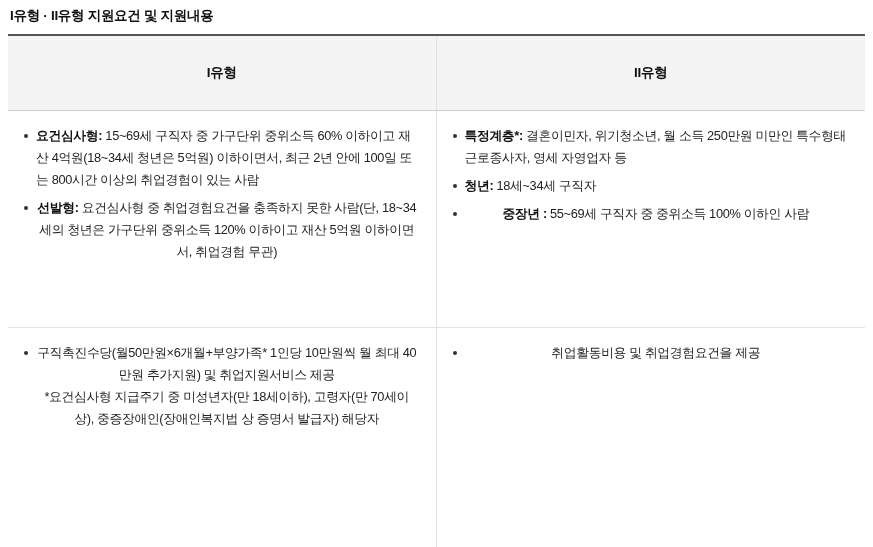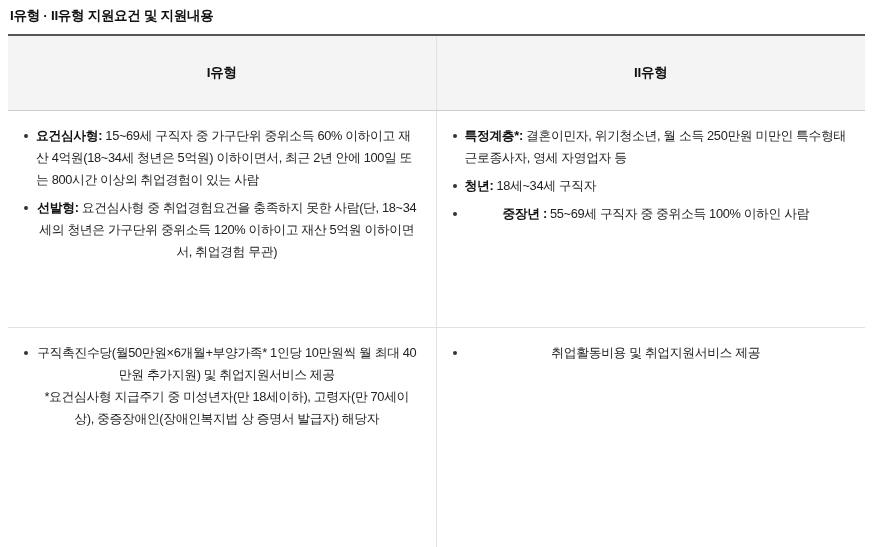--- a/index.html
+++ b/index.html
@@ -143,21 +143,21 @@
           <ul class="bullets">
             <li>
               <span class="txt">구직촉진수당(월50만원×6개월+부양가족* 1인당 10만원씩 월 최대 40만원 추가지원) 및 취업지원서비스 제공
 *요건심사형 지급주기 중 미성년자(만 18세이하), 고령자(만 70세이상), 중증장애인(장애인복지법 상 증명서 발급자) 해당자</span>
             </li>
           </ul>
         </td>
         <td>
           <ul class="bullets">
             <li>
-              <span class="txt">취업활동비용 및 취업지원서비스 제공</span>
+              <span class="txt">취업활동비용 및 취업경험요건을 제공</span>
             </li>
           </ul>
         </td>
       </tr>
 
     </tbody>
   </table>
 
 </div>
 

